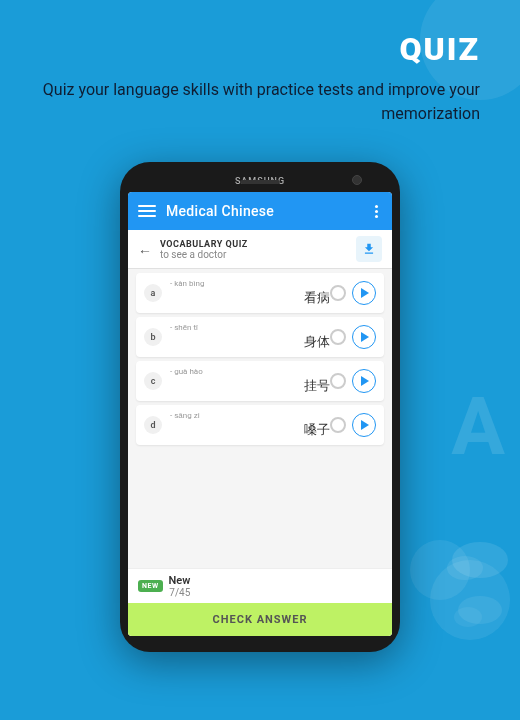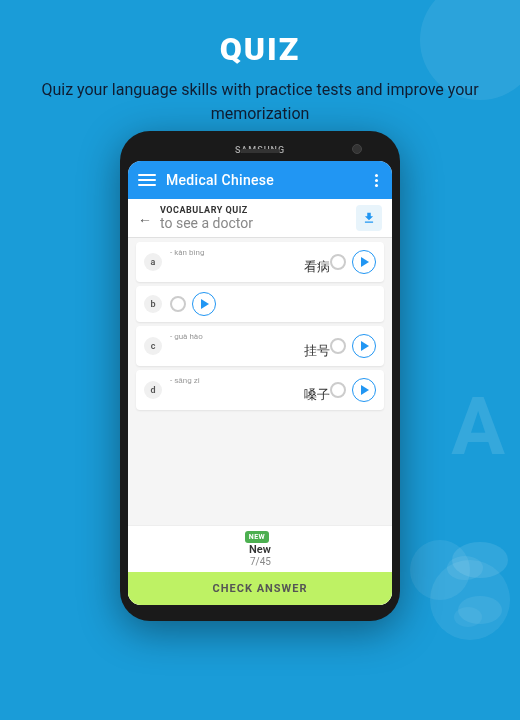--- a/index.html
+++ b/index.html
@@ -32,22 +32,22 @@
     .bg-clouds {
       position: absolute;
       right: 0;
       bottom: 60px;
       width: 100px;
       height: 150px;
     }
 
     
     .header-area {
-      text-align: center;
-      padding: 30px 40px 5px;
+      text-align: right;
+      padding: 30px 40px 36px;
       position: relative;
       z-index: 2;
     }
     .header-quiz-title {
       font-size: 32px;
       font-weight: 900;
       color: #fff;
       letter-spacing: 2px;
       margin-bottom: 10px;
     }
@@ -105,21 +105,21 @@
       width: 40px;
       height: 4px;
       background: #333;
       border-radius: 2px;
     }
 
     
     .phone-screen {
       background: #f5f5f5;
       height: calc(100% - 30px);
-      border-radius: 13px;
+      border-radius: 4px;
       overflow: hidden;
       display: flex;
       flex-direction: column;
     }
 
     
     .app-toolbar {
       background: #2196f3;
       display: flex;
       align-items: center;
@@ -182,21 +182,21 @@
     .vocab-info {
       flex: 1;
     }
     .vocab-label {
       font-size: 9px;
       font-weight: 700;
       color: #333;
       letter-spacing: 0.5px;
     }
     .vocab-subtitle {
-      font-size: 14px;
+      font-size: 10px;
       color: #888;
     }
     .vocab-download-btn {
       width: 26px;
       height: 26px;
       background: #e8f4fb;
       border-radius: 4px;
       display: flex;
       align-items: center;
       justify-content: center;
@@ -283,21 +283,20 @@
     
     .bottom-area {
       background: #fff;
       flex-shrink: 0;
     }
     .new-badge-bar {
       display: flex;
       align-items: center;
       padding: 5px 10px;
       border-top: 1px solid #eee;
-      flex-direction: column;
     }
     .new-badge {
       background: #4caf50;
       color: #fff;
       font-size: 7px;
       font-weight: 700;
       padding: 2px 4px;
       border-radius: 3px;
       margin-right: 6px;
       letter-spacing: 0.5px;
@@ -389,20 +388,24 @@
             <div class="option-chinese">看病</div>
           </div>
           <div class="option-radio"></div>
           <div class="option-play-btn">
             <div class="play-triangle"></div>
           </div>
         </div>
 
         <div class="option-item">
           <div class="option-letter">b</div>
+          <div class="option-text">
+            <div class="option-pinyin">- shēn tǐ</div>
+            <div class="option-chinese">身体</div>
+          </div>
           <div class="option-radio"></div>
           <div class="option-play-btn">
             <div class="play-triangle"></div>
           </div>
         </div>
 
         <div class="option-item">
           <div class="option-letter">c</div>
           <div class="option-text">
             <div class="option-pinyin">- guà hào</div>

